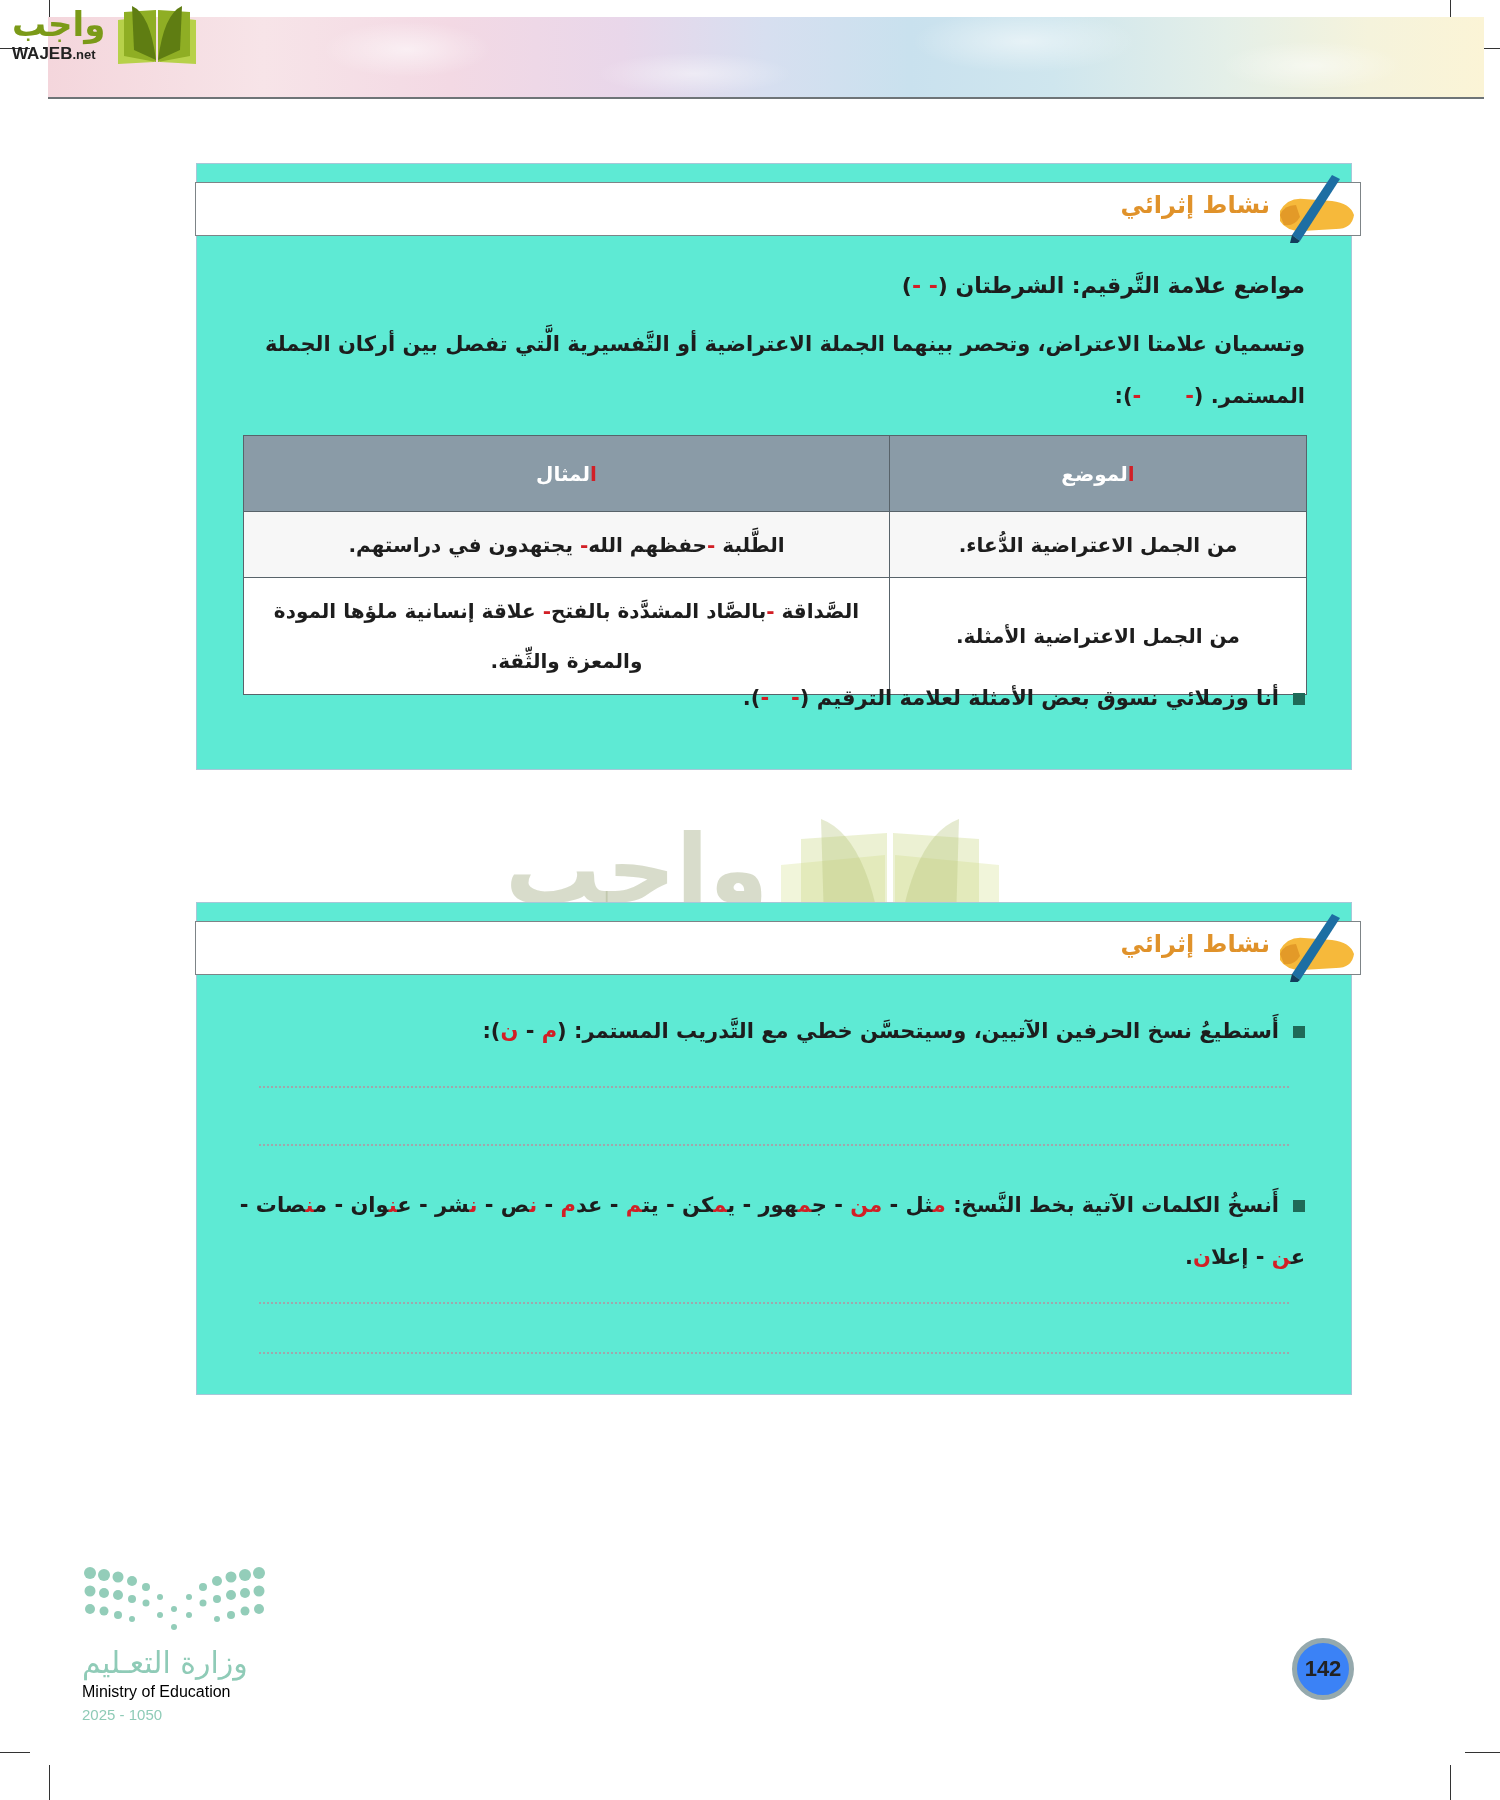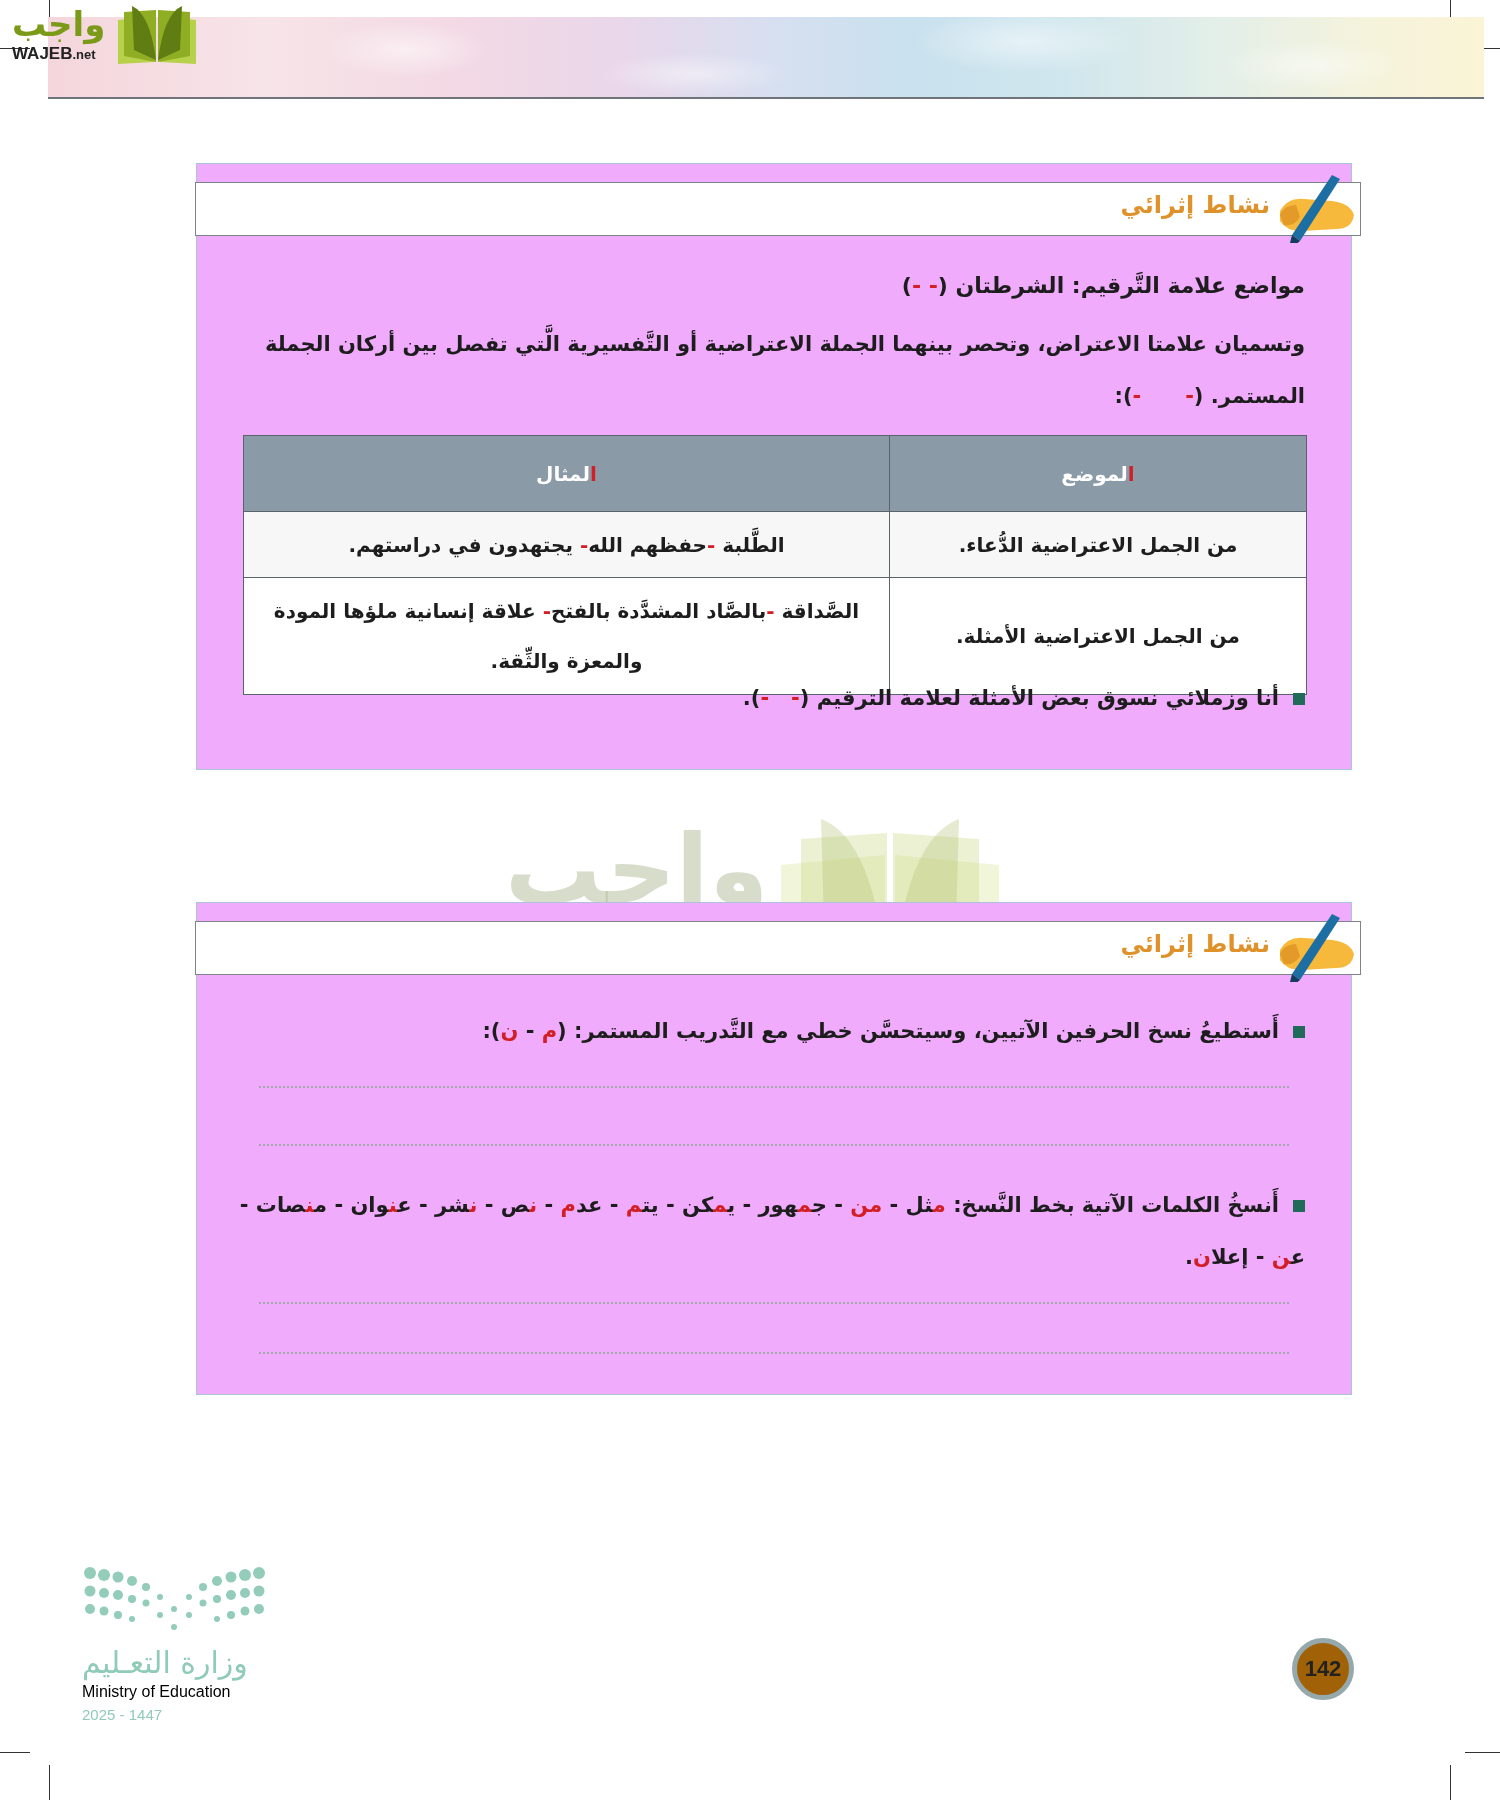--- a/index.html
+++ b/index.html
@@ -28,21 +28,21 @@
   
   .logo { position: absolute; left: 10px; top: 4px; width: 180px; height: 62px; }
   .logo-ar { position: absolute; left: 2px; top: 0; font-family: "DejaVu Sans", sans-serif; font-weight: bold; font-size: 34px; color: #7b9a18; line-height: 40px; direction: rtl; }
   .logo-en { position: absolute; left: 2px; top: 40px; font-family: "Liberation Sans", sans-serif; font-weight: bold; font-size: 17px; color: #222; letter-spacing: 0; }
   .logo-en small { font-size: 13px; }
   .logo-book { position: absolute; left: 106px; top: 0; width: 82px; height: 60px; }
 
   
   .card {
     position: absolute; left: 196px; width: 1156px;
-    background: #f0abfc; border: 1.5px solid #a7c7d8;
+    background: #5eead4; border: 1.5px solid #a7c7d8;
   }
   .card-head {
     position: absolute; left: -2px; right: -10px; height: 54px;
     background: #ffffff; border: 1.5px solid #7d8487;
   }
   .card-title {
     position: absolute; right: 90px; top: 8px;
     font-family: "DejaVu Sans", sans-serif; font-weight: bold; font-size: 24px; color: #e0922a;
     direction: rtl;
   }
@@ -81,21 +81,21 @@
   .wm-book { position: absolute; left: 270px; top: 0; width: 230px; height: 170px; }
 
   
   .moe { position: absolute; left: 82px; top: 1565px; width: 190px; height: 160px; }
   .moe-ar { position: absolute; left: 0; top: 80px; font-size: 30px; color: #8fcbb7; direction: rtl; width: 185px; text-align: left; letter-spacing: 1px; }
   .moe-en { position: absolute; left: 0; top: 118px; font-family: "Liberation Sans", sans-serif; font-size: 16px; color: #000000; white-space: nowrap; }
   .moe-year { position: absolute; left: 0; top: 141px; font-family: "Liberation Sans", sans-serif; font-size: 15px; color: #8fcbb7; }
 
   .page-num {
     position: absolute; left: 1292px; top: 1638px; width: 62px; height: 62px; border-radius: 50%;
-    border: 5px solid #95a9ad; background: #a16207; display: flex; align-items: center; justify-content: center;
+    border: 5px solid #95a9ad; background: #3b82f6; display: flex; align-items: center; justify-content: center;
     font-family: "Liberation Sans", sans-serif; font-weight: bold; font-size: 22px; color: #222;
   }
 </style>
 </head>
 <body>
 
 <div class="crop" style="left:49px;top:0;width:1px;height:30px;"></div>
 <div class="crop" style="left:0;top:48px;width:30px;height:1px;"></div>
 <div class="crop" style="left:1450px;top:0;width:1px;height:34px;"></div>
 <div class="crop" style="left:1465px;top:48px;width:35px;height:1px;"></div>
@@ -237,16 +237,16 @@
       <circle cx="177" cy="44" r="5"></circle>
         <circle cx="163" cy="46" r="4.5"></circle>
         <circle cx="149" cy="50" r="4"></circle>
         <circle cx="135" cy="54" r="3"></circle>
         <circle cx="107" cy="50" r="3"></circle>
       <circle cx="92" cy="62" r="3"></circle>
     </g>
   </svg>
   <div class="moe-ar">وزارة التعـليم</div>
   <div class="moe-en">Ministry of Education</div>
-  <div class="moe-year">2025 - 1447</div>
+  <div class="moe-year">2025 - 1050</div>
 </div>
 
 <div class="page-num">142</div>
 
 </body></html>

